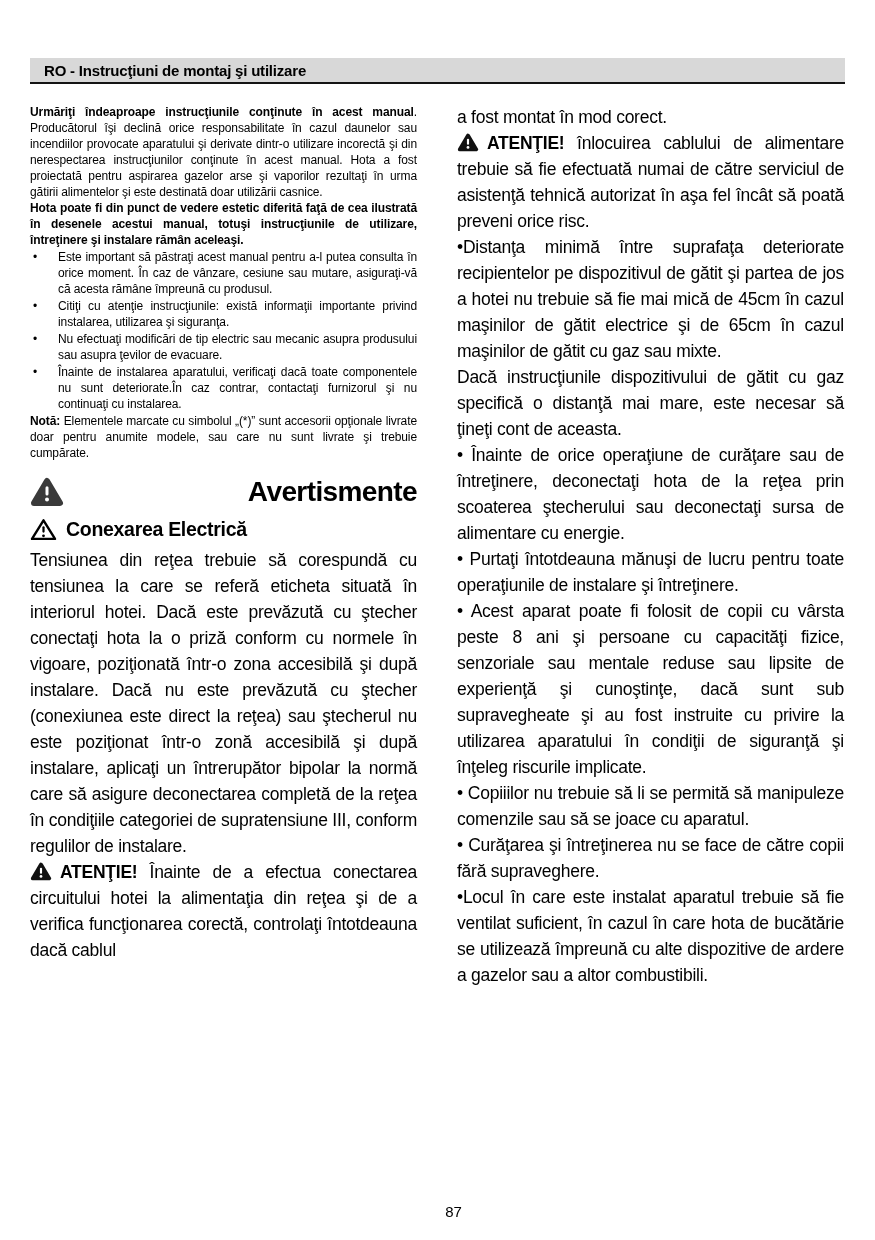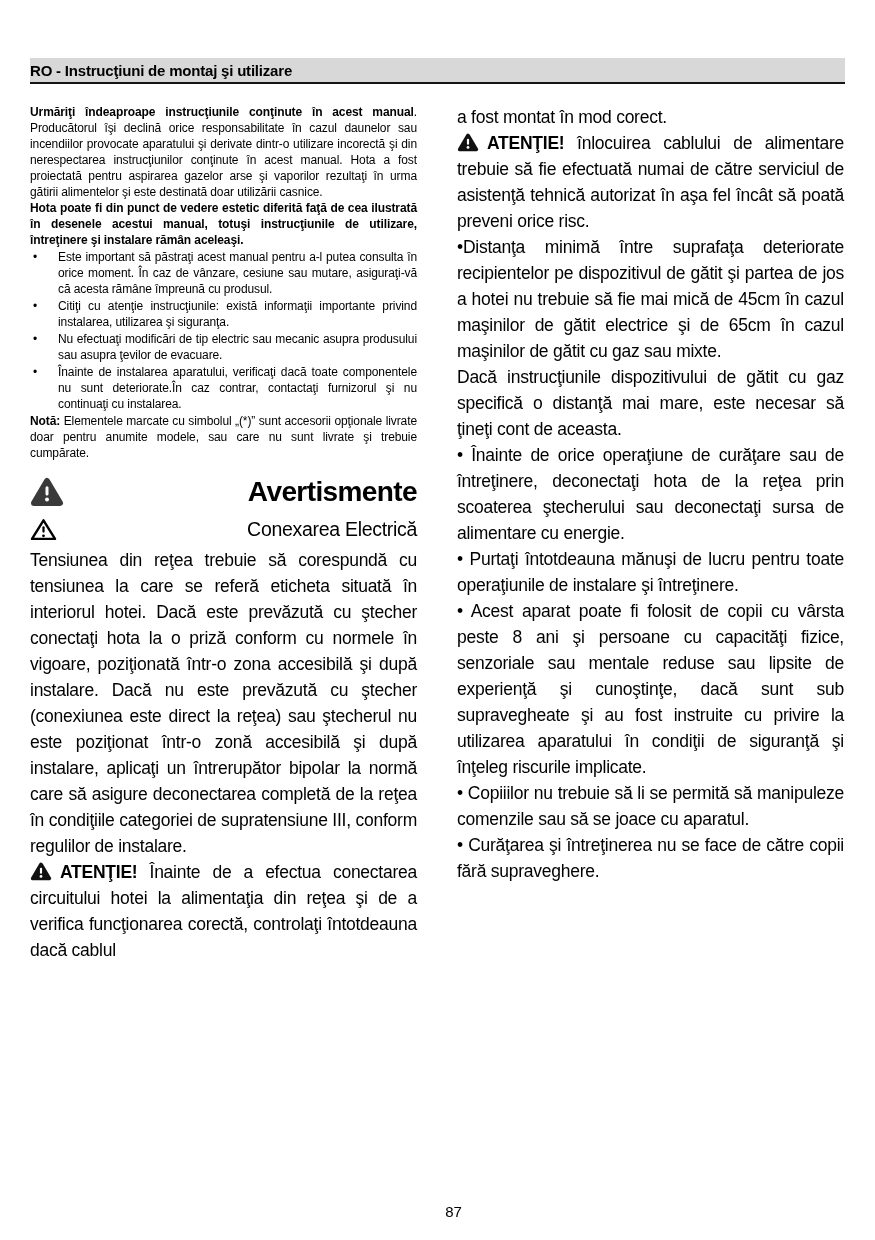--- a/index.html
+++ b/index.html
@@ -10,21 +10,21 @@
     height: 1240px;
     background: #ffffff;
     color: #000000;
     font-family: "Liberation Sans", sans-serif;
     overflow: hidden;
   }
   .header-bar {
     margin: 58px 30px 0 30px;
     background: #d8d8d8;
     border-bottom: 2px solid #141414;
-    padding: 4px 6px 3px 0;
+    padding: 4px 6px 3px 14px;
   }
   .header-title {
     font-size: 15px;
     font-weight: bold;
     letter-spacing: -0.2px;
     margin: 0;
   }
   .columns {
     display: flex;
     gap: 40px;
@@ -46,26 +46,25 @@
     gap: 11px;
     margin: 15px 0 9px 0;
     font-size: 28px;
     font-weight: bold;
     letter-spacing: -0.6px;
     justify-content: space-between;
   }
   .electric-title {
     display: flex;
     align-items: center;
-    gap: 16px;
+    gap: 9px;
     margin: 2px 0 6px 0;
     font-size: 19.5px;
-    font-weight: normal;
+    font-weight: bold;
     letter-spacing: -0.3px;
-    justify-content: space-between;
   }
   .icon-wrap { display: inline-flex; align-items: center; }
   .warn-inline { vertical-align: -3px; margin-right: 8px; }
   .footer {
     position: absolute;
     left: 16px;
     bottom: 20px;
     width: 100%;
     text-align: center;
     font-size: 15px;
@@ -155,20 +154,21 @@
             </svg>
           </span><b>ATENŢIE!</b><span> înlocuirea cablului de alimentare trebuie să fie efectuată numai de către serviciul de asistenţă tehnică autorizat în aşa fel încât să poată preveni orice risc.</span></p>
 
       <p class="big justify">•Distanţa minimă între suprafaţa deteriorate recipientelor pe dispozitivul de gătit şi partea de jos a hotei nu trebuie să fie mai mică de 45cm în cazul maşinilor de gătit electrice şi de 65cm în cazul maşinilor de gătit cu gaz sau mixte.</p>
       <p class="big justify">Dacă instrucţiunile dispozitivului de gătit cu gaz specifică o distanţă mai mare, este necesar să ţineţi cont de aceasta.</p>
       <p class="big justify">• Înainte de orice operaţiune de curăţare sau de întreţinere, deconectaţi hota de la reţea prin scoaterea ştecherului sau deconectaţi sursa de alimentare cu energie.</p>
       <p class="big justify">• Purtaţi întotdeauna mănuşi de lucru pentru toate operaţiunile de instalare şi întreţinere.</p>
       <p class="big justify">• Acest aparat poate fi folosit de copii cu vârsta peste 8 ani şi persoane cu capacităţi fizice, senzoriale sau mentale reduse sau lipsite de experienţă şi cunoştinţe, dacă sunt sub supravegheate şi au fost instruite cu privire la utilizarea aparatului în condiţii de siguranţă şi înţeleg riscurile implicate.</p>
       <p class="big justify">• Copiiilor nu trebuie să li se permită să manipuleze comenzile sau să se joace cu aparatul.</p>
       <p class="big justify">• Curăţarea şi întreţinerea nu se face de către copii fără supraveghere.</p>
+      <p class="big justify">•Locul în care este instalat aparatul trebuie să fie ventilat suficient, în cazul în care hota de bucătărie se utilizează împreună cu alte dispozitive de ardere a gazelor sau a altor combustibili.</p>
 
     </div>
 
   </div>
 
   <div class="footer">
     <span>87</span>
   </div>
 
 </div>

